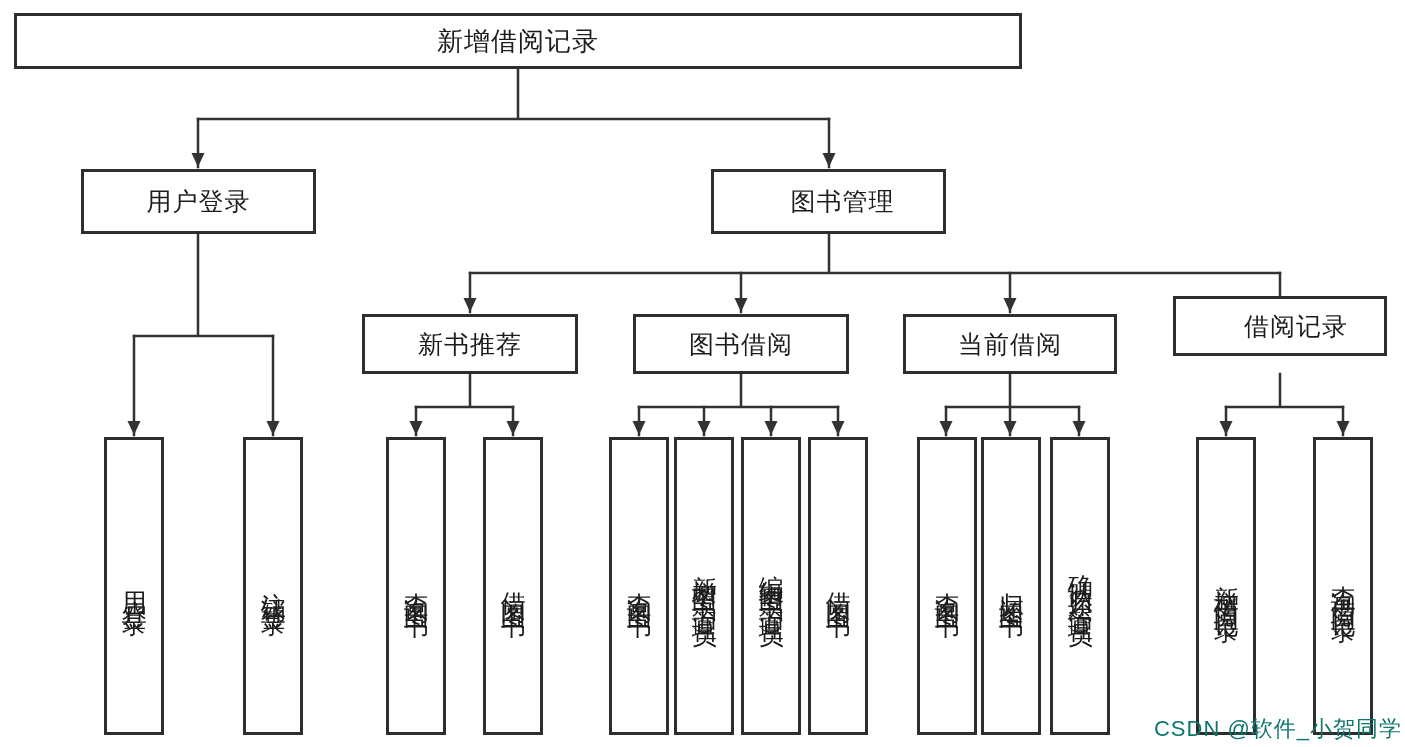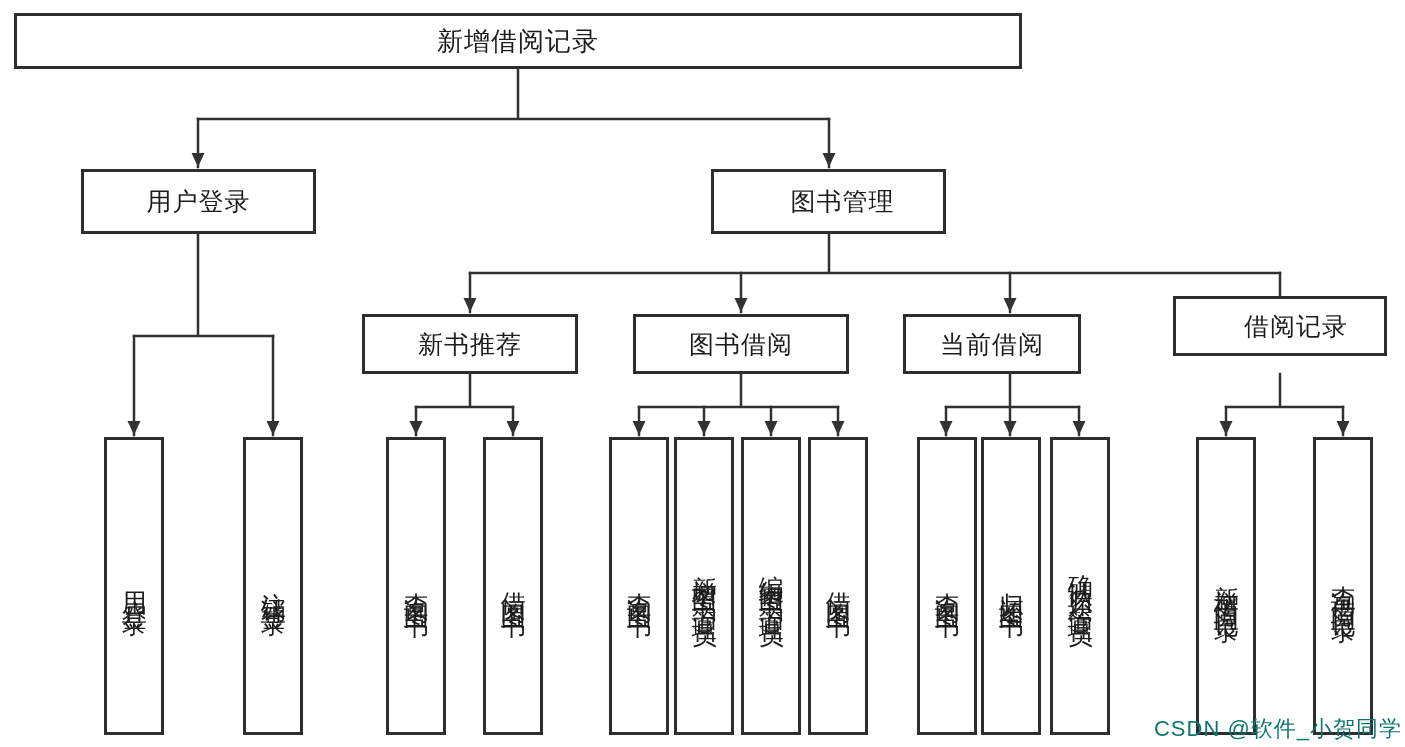--- a/index.html
+++ b/index.html
@@ -82,21 +82,21 @@
   <div class="node hnode" style="left:711px;top:169px;width:235px;height:65px;padding-left:28px;">
     <span>图书管理</span>
   </div>
 
   <div class="node hnode" style="left:633px;top:314px;width:216px;height:60px;">
     <span>图书借阅</span>
   </div>
   <div class="node hnode" style="left:362px;top:314px;width:216px;height:60px;">
     <span>新书推荐</span>
   </div>
-  <div class="node hnode" style="left:903px;top:314px;width:178px;height:60px;font-family:Liberation Serif, serif;">
+  <div class="node hnode" style="left:903px;top:314px;width:214px;height:60px;font-family:Liberation Serif, serif;">
     <span>当前借阅</span>
   </div>
   <div class="node hnode" style="left:1173px;top:296px;width:214px;height:60px;padding-left:32px;">
     <span>借阅记录</span>
   </div>
 
   <div class="node vnode" style="left:104px;">
     <span>用户登录</span>
   </div>
   <div class="node vnode" style="left:243px;">

